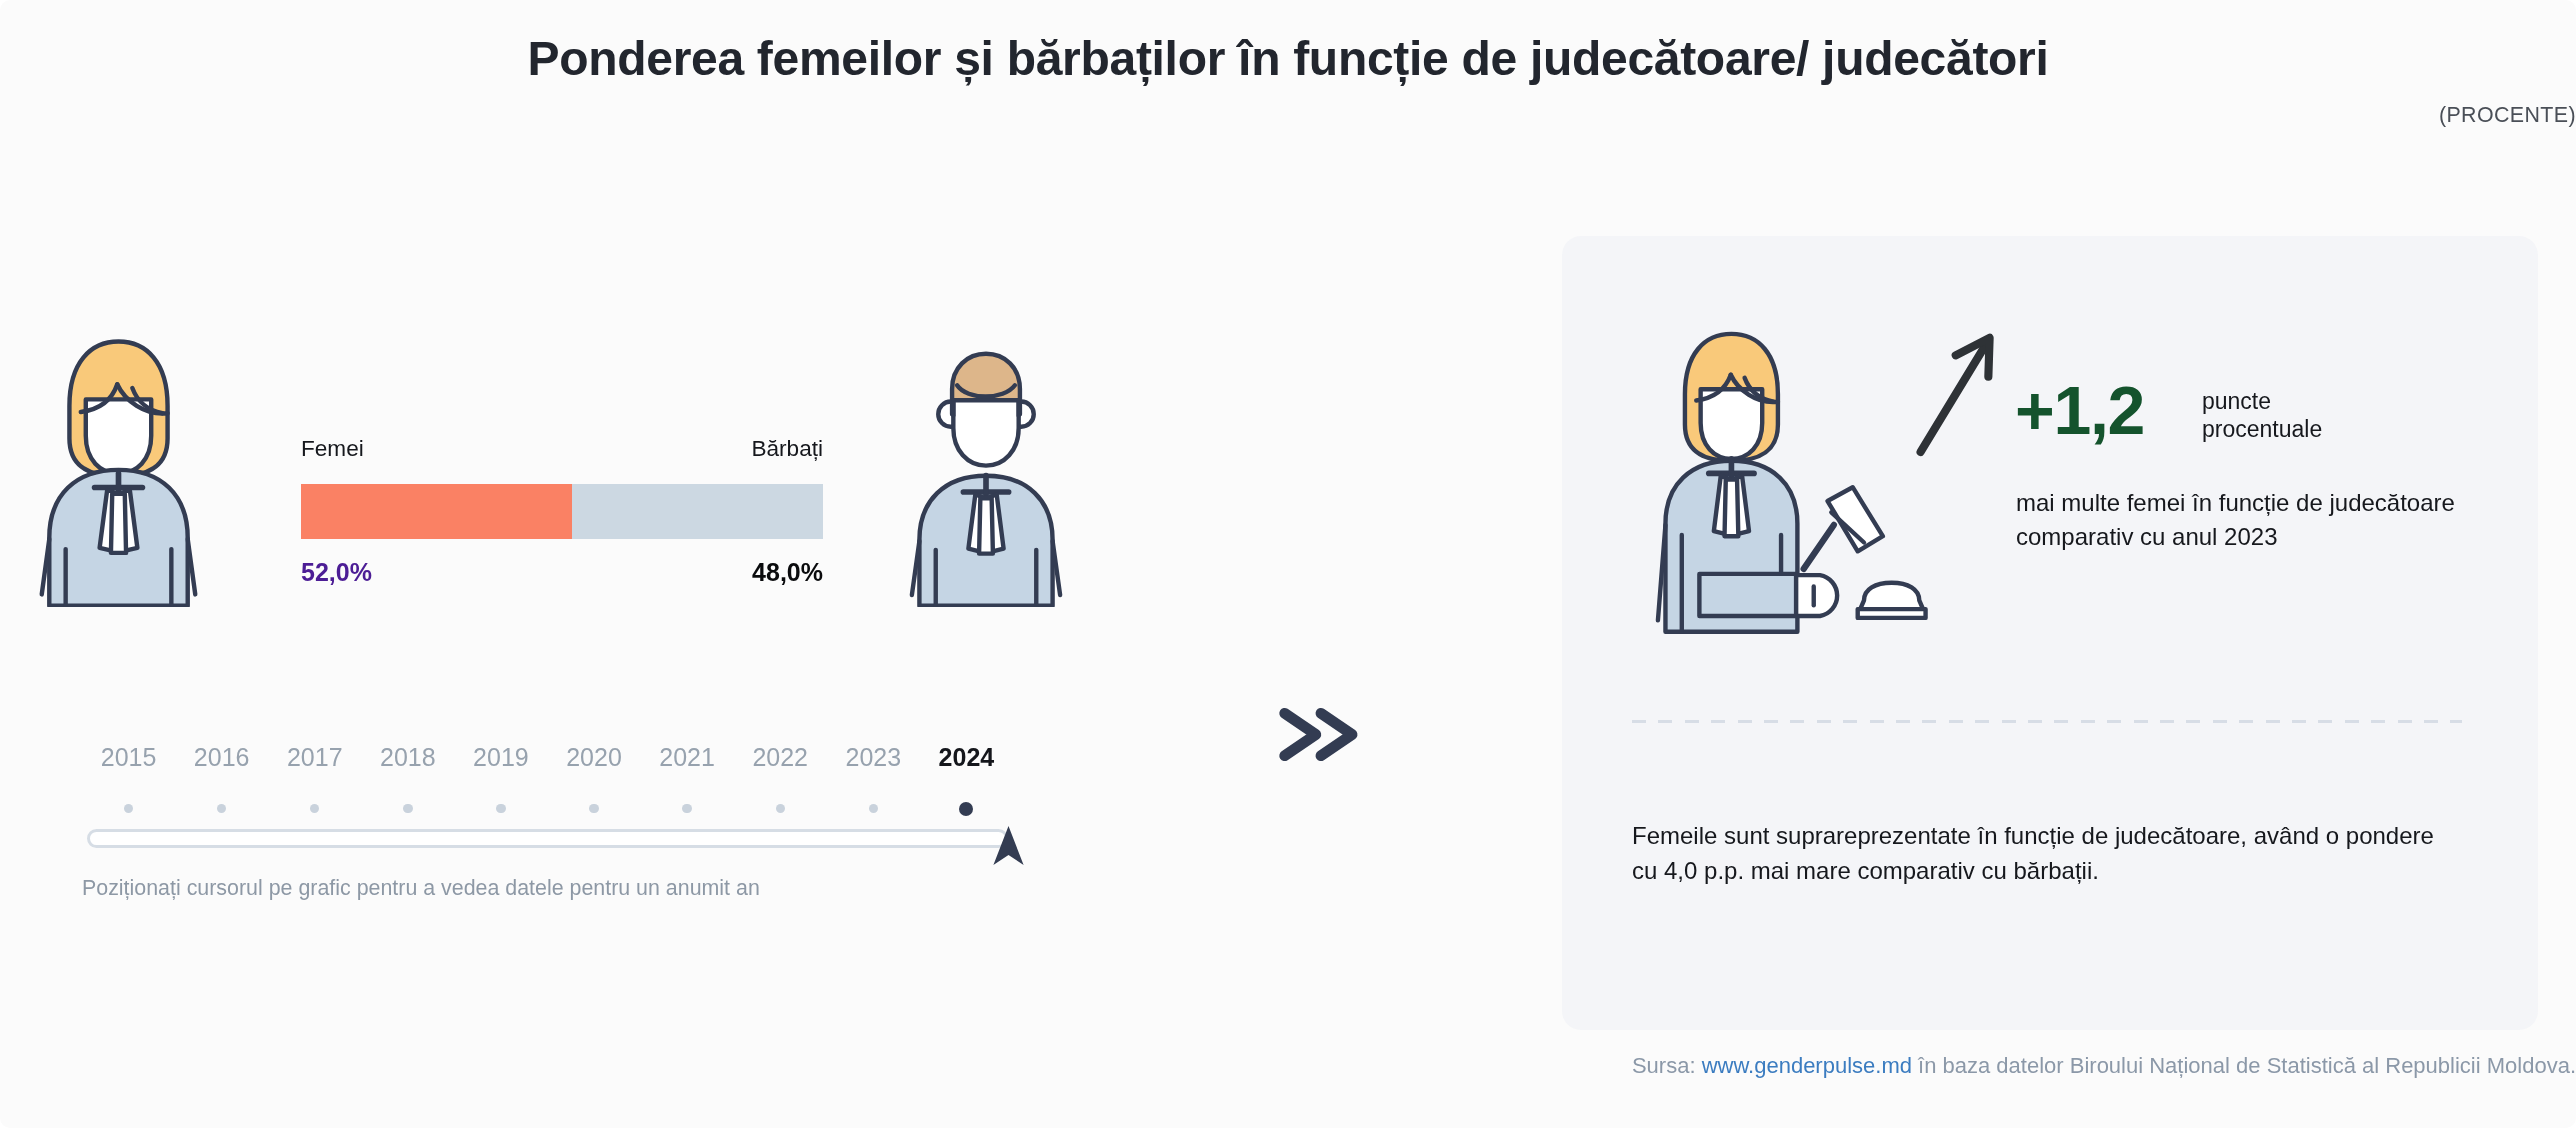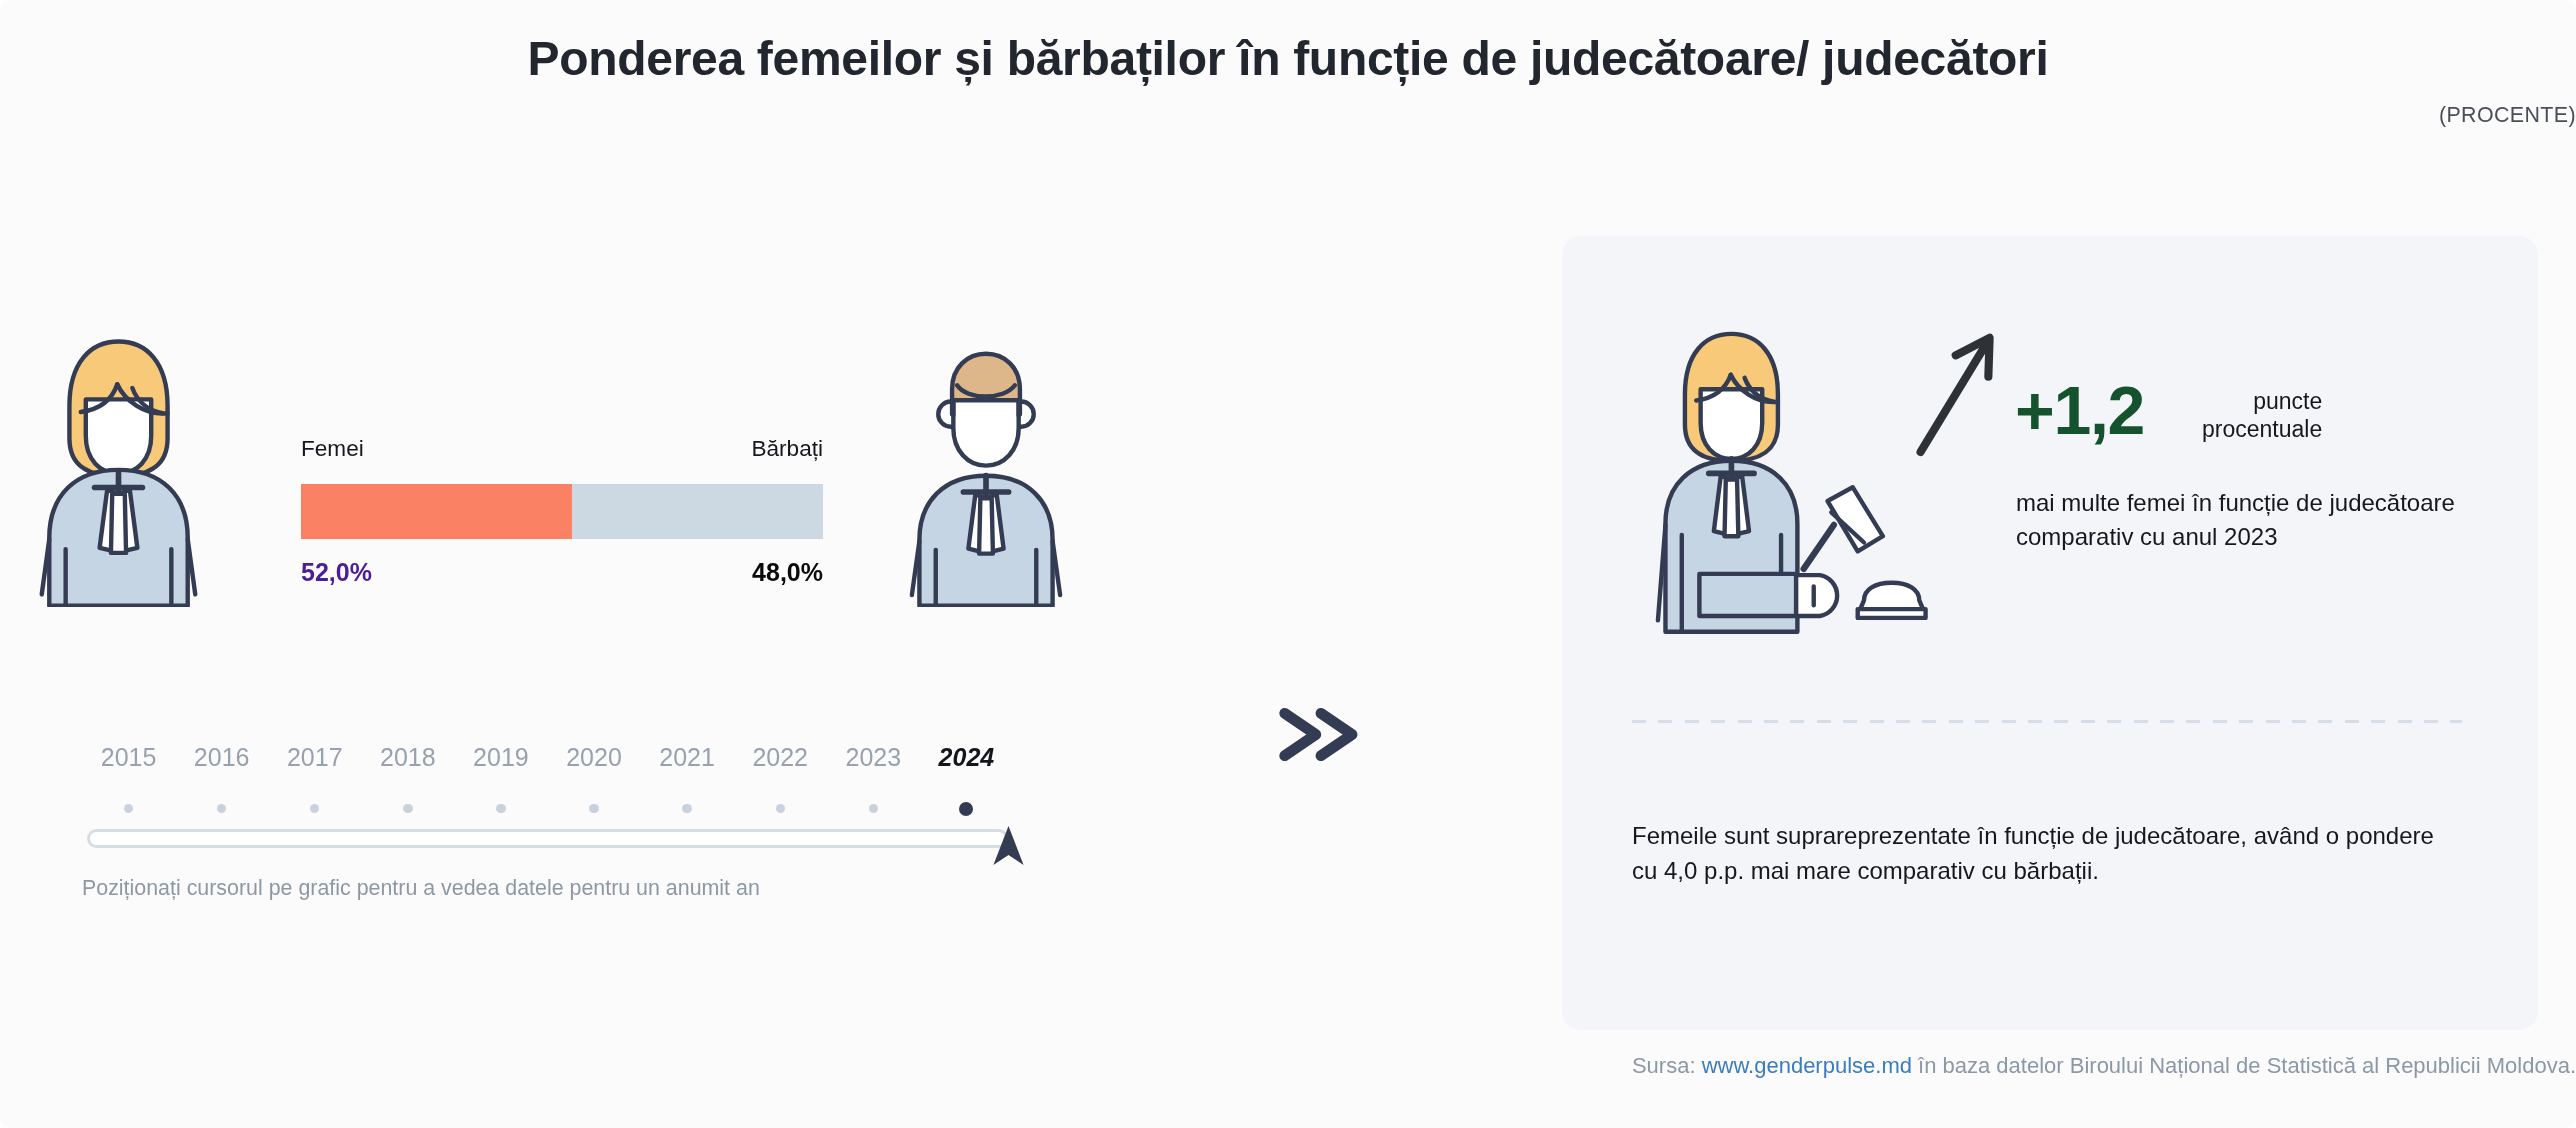--- a/index.html
+++ b/index.html
@@ -151,21 +151,20 @@
   .tl-year {
     flex: 1 1 0;
     text-align: center;
     font-size: 25px;
     color: #97a2ae;
     line-height: 1;
   }
   .tl-year.active {
     color: #14161b;
     font-weight: bold;
-    font-style: italic;
   }
   .tl-dots {
     position: relative;
     display: flex;
     width: 931px;
     height: 21.4px;
     margin-top: 14px;
   }
   .tl-dot-cell {
     flex: 1 1 0;
@@ -256,21 +255,20 @@
     line-height: 1;
     letter-spacing: -1.3px;
   }
   .unit-text {
     position: absolute;
     left: 640px;
     top: 151px;
     font-size: 23px;
     color: #16181d;
     line-height: 1.22;
-    text-align: right;
   }
   .desc-text {
     position: absolute;
     left: 454px;
     top: 250px;
     width: 509px;
     font-size: 24px;
     color: #16181d;
     line-height: 1.42;
   }

